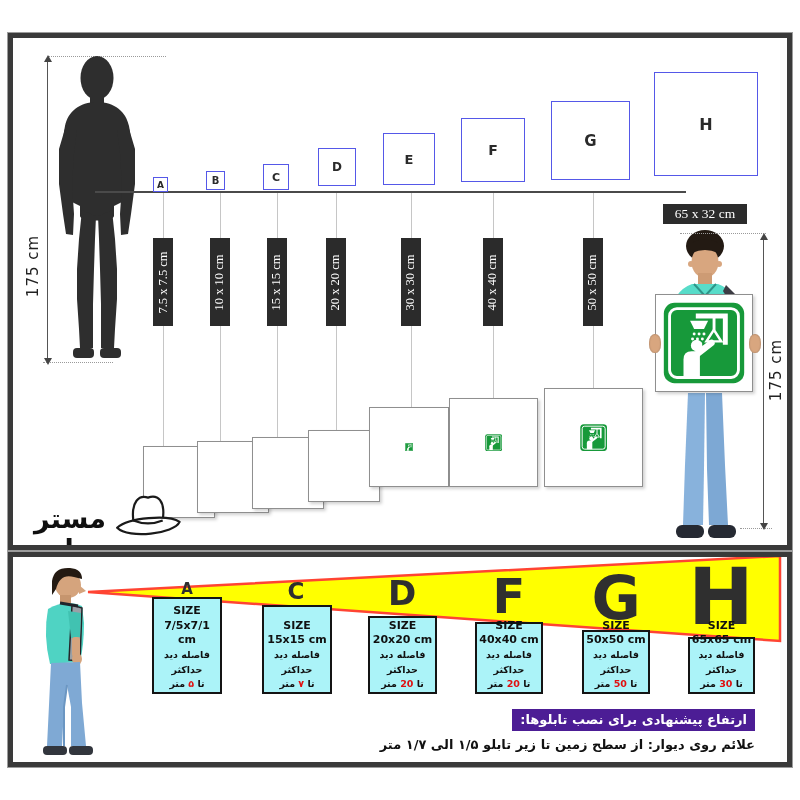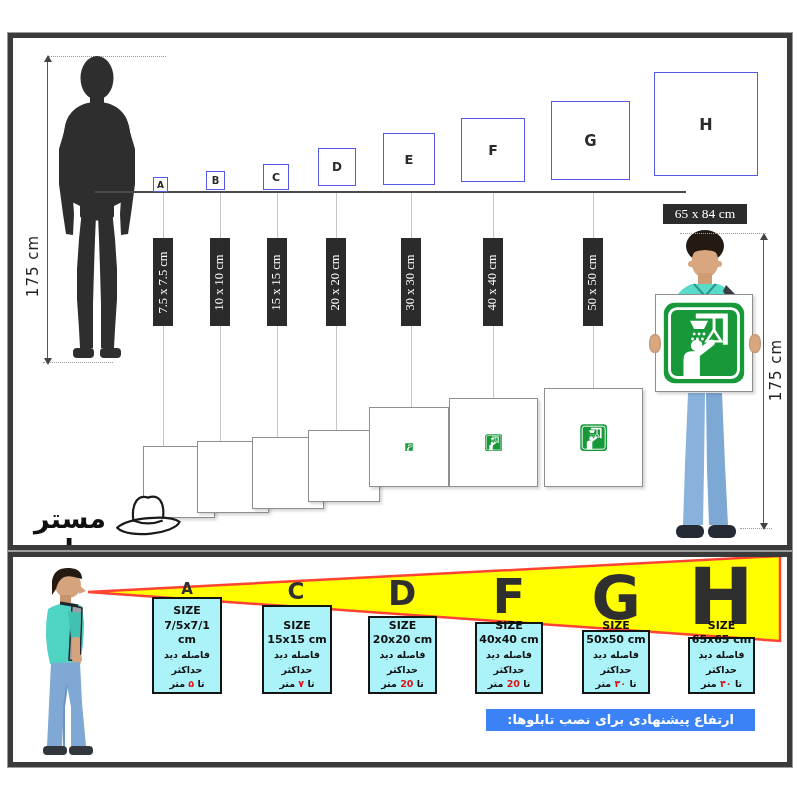--- a/index.html
+++ b/index.html
@@ -32,22 +32,22 @@
   
   .brand{position:absolute;font-weight:bold;color:#101010;font-size:27px;}
   
   .tri-letter{position:absolute;transform:translate(-50%,-50%);font-weight:800;color:#2f2f2f;line-height:1;}
   .vbox{position:absolute;background:#abf3f8;border:2px solid #141414;box-sizing:border-box;
         display:flex;flex-direction:column;justify-content:flex-end;align-items:center;
         text-align:center;padding-bottom:1px;}
   .vbox .sz{font-weight:bold;font-size:11px;color:#101010;line-height:1.35;}
   .vbox .fa{font-weight:bold;font-size:9.5px;color:#101010;line-height:1.5;direction:rtl;}
   .vbox .red{color:#e01010;}
-  .banner{position:absolute;background:#3b82f6;color:#fff;font-weight:bold;font-size:13px;
-          direction:rtl;padding:3px 21px;line-height:1.2;}
+  .banner{position:absolute;background:#4c1d95;color:#fff;font-weight:bold;font-size:13px;
+          direction:rtl;padding:3px 8px;line-height:1.2;}
   .note{position:absolute;color:#111;font-weight:bold;font-size:13px;direction:rtl;}
   .hand{position:absolute;background:#d8a67f;border-radius:45%;box-shadow:inset 0 0 2px rgba(0,0,0,.3);}
 </style>
 </head>
 <body>
 
 <svg width="0" height="0" style="position:absolute">
   <defs>
     <g id="picto-shower">
       <rect x="1" y="1" width="98" height="98" rx="13" fill="#17993a"></rect>
@@ -208,21 +208,21 @@
       <rect x="68" y="300" width="28" height="13" rx="6" fill="#262a33"></rect>
     </svg>
     <div class="sign" style="left:642px;top:256px;width:98px;height:98px;padding:7px;">
           <svg viewBox="0 0 100 100">
             <use href="#picto-shower"></use>
           </svg>
         </div>
     <div class="hand" style="left:636px;top:296px;width:12px;height:19px;"></div>
     <div class="hand" style="left:736px;top:296px;width:12px;height:19px;"></div>
 
-    <div class="abs" style="left:650px;top:166px;width:84px;height:20px;background:#2b2b2b;color:#fff;display:flex;align-items:center;justify-content:center;font-family:'Liberation Serif','DejaVu Serif',serif;font-size:13.5px;">65 x 84 cm</div>
+    <div class="abs" style="left:650px;top:166px;width:84px;height:20px;background:#2b2b2b;color:#fff;display:flex;align-items:center;justify-content:center;font-family:'Liberation Serif','DejaVu Serif',serif;font-size:13.5px;">65 x 32 cm</div>
 
     <div class="dotline" style="left:667px;top:195px;width:86px;"></div>
     <div class="dotline" style="left:727px;top:490px;width:32px;"></div>
     <div class="dimline-v" style="left:750px;top:200px;height:287px;"></div>
     <div class="arrow up" style="left:747px;top:195px;"></div>
     <div class="arrow down" style="left:747px;top:485px;"></div>
     <div class="vtext" style="left:763px;top:332px;">175 cm</div>
 
     <div class="brand" style="left:2px;top:465px;width:110px;text-align:center;">مستر راد</div>
     <svg class="abs" style="left:98px;top:453px;" width="74" height="50" viewBox="0 0 100 68">
@@ -287,26 +287,27 @@
     <div class="vbox" style="left:462px;top:65px;width:68px;height:72px;">
       <div class="sz">SIZE</div>
       <div class="sz">40x40 cm</div>
       <div class="fa">فاصله دید حداکثر</div>
       <div class="fa"><span>تا</span> <span class="red">20</span> <span>متر</span></div>
     </div>
     <div class="vbox" style="left:569px;top:73px;width:68px;height:64px;">
       <div class="sz">SIZE</div>
       <div class="sz">50x50 cm</div>
       <div class="fa">فاصله دید حداکثر</div>
-      <div class="fa"><span>تا</span> <span class="red">۳۰</span> <span>متر</span></div>
+      <div class="fa"><span>تا</span> <span class="red">50</span> <span>متر</span></div>
     </div>
     <div class="vbox" style="left:675px;top:80px;width:67px;height:57px;">
       <div class="sz">SIZE</div>
       <div class="sz">65x65 cm</div>
       <div class="fa">فاصله دید حداکثر</div>
-      <div class="fa"><span>تا</span> <span class="red">۴۰</span> <span>متر</span></div>
+      <div class="fa"><span>تا</span> <span class="red">30</span> <span>متر</span></div>
     </div>
 
     <div class="banner" style="right:32px;top:152px;">ارتفاع پیشنهادی برای نصب تابلوها:</div>
+    <div class="note" style="right:32px;top:180px;">علائم روی دیوار: از سطح زمین تا زیر تابلو ۱/۵ الی ۱/۷ متر</div>
    </div>
   </div>
 
 </div>
 
 </body></html>

